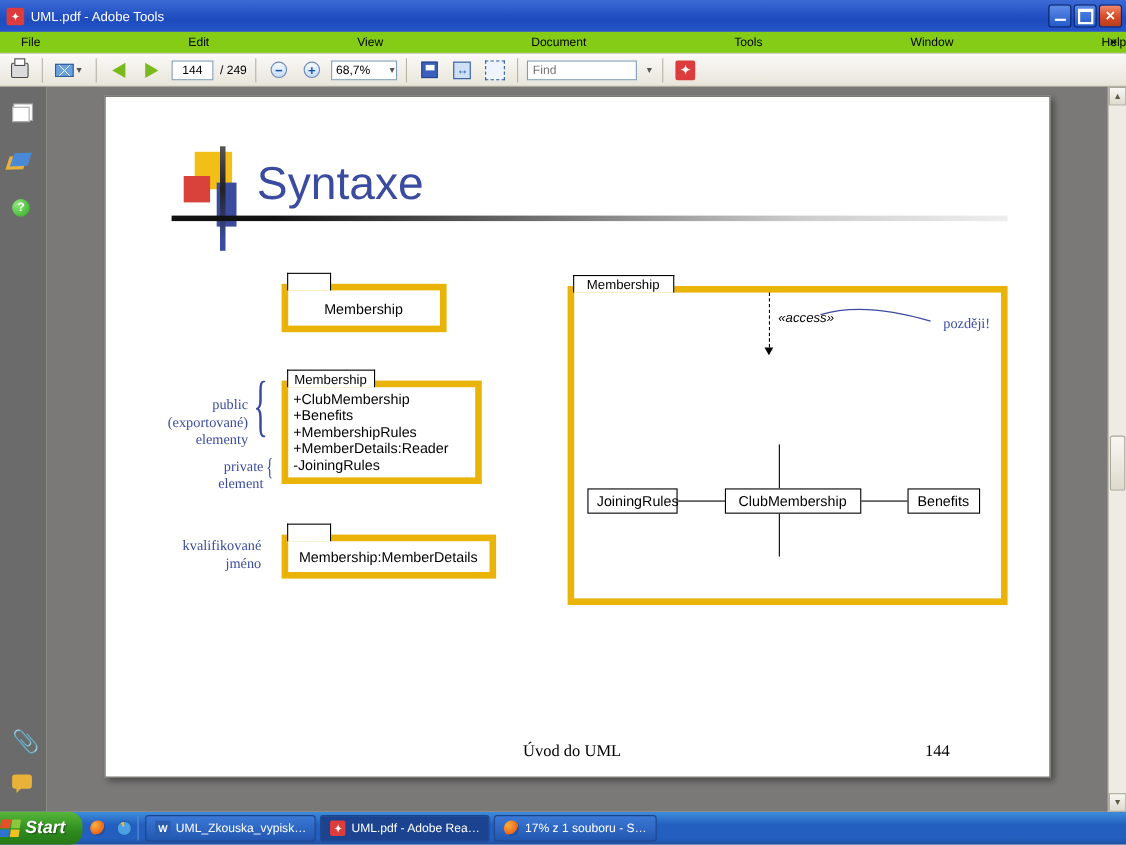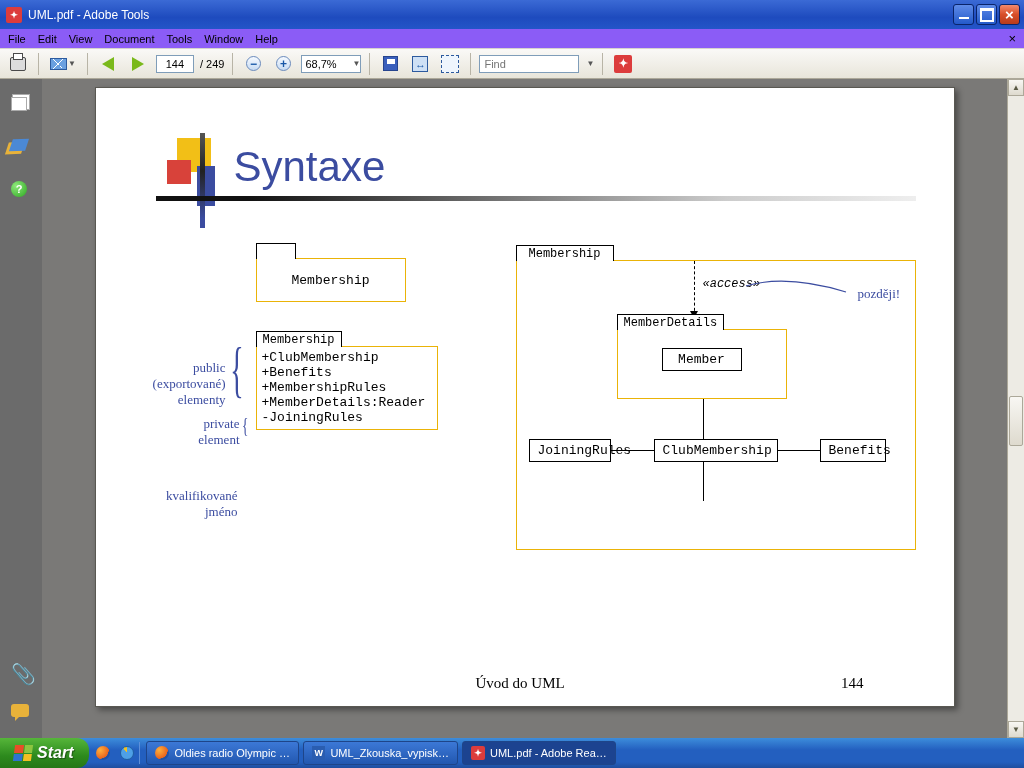--- a/index.html
+++ b/index.html
@@ -10,21 +10,21 @@
   .titlebar .pdf-ico { width:16px; height:16px; background:#DC3C3C; border-radius:2px; margin-right:6px; display:flex; align-items:center; justify-content:center; color:#fff; font-size:9px; font-weight:bold;}
   .winbtns{ position:absolute; right:4px; top:4px; display:flex; gap:2px;}
   .winbtn{ width:21px; height:21px; border:1px solid #0A246A; border-radius:3px; display:flex; align-items:center; justify-content:center; color:#fff; font-weight:bold; font-size:12px;}
   .winbtn.min,.winbtn.max{ background:linear-gradient(#5F8BE8,#245ACA);}
   .winbtn.close{ background:linear-gradient(#F28A6D,#D84E29,#B83C1C);}
   .winbtn.min::before{content:"";display:block;width:10px;height:2px;background:#fff;margin-top:6px;}
   .winbtn.max::before{content:"";display:block;width:10px;height:9px;border:2px solid #fff;border-top-width:3px;}
   .winbtn.close::before{content:"×";font-size:15px;line-height:12px;}
 
   
-  .menubar{height:20px; background:#8b5cf6; display:flex; align-items:center; padding-left:8px; gap:12px; font-size:11px; border-bottom:1px solid #D6D3CE; position:relative;}
+  .menubar{height:20px; background:#84cc16; display:flex; align-items:center; padding-left:19px; gap:12px; font-size:11px; border-bottom:1px solid #D6D3CE; position:relative;justify-content:space-between;}
   .menubar .closeX{position:absolute; right:8px; top:2px; font-size:13px; cursor:pointer;}
 
   
   .toolbar{height:30px; background:linear-gradient(#FAF9F7,#E8E5DA); border-bottom:1px solid #ACA899; display:flex; align-items:center; padding:0 6px; gap:6px; font-size:11px;}
   .tbtn{height:22px; min-width:24px; border:1px solid transparent; border-radius:3px; display:flex; align-items:center; justify-content:center; padding:0 2px;}
   .sep{width:1px;height:22px;background:#B8B4A6;margin:0 2px;}
   .pagebox{width:38px;height:18px;border:1px solid #7F9DB9;background:#fff;text-align:center;font-size:11px;}
   .zoombox{width:60px;height:18px;border:1px solid #7F9DB9;background:#fff;text-align:left;font-size:11px;padding-left:3px;display:flex;align-items:center;}
   .findbox{width:100px;height:18px;border:1px solid #7F9DB9;background:#fff;font-size:11px;padding:0 4px;color:#888;}
   .drop{font-size:8px;color:#555;margin-left:1px;}
@@ -42,35 +42,35 @@
 
   
   .page .title{position:absolute; left:138px; top:55px; font-size:42px; color:#3B4CA0; font-family:Verdana, sans-serif;}
   .logo-block{position:absolute; left:55px; top:50px; width:80px; height:80px;}
   .logo-block .yellow{position:absolute; left:26px; top:0; width:34px; height:34px; background:#F2BF17;}
   .logo-block .red{position:absolute; left:16px; top:22px; width:24px; height:24px; background:#D8423A;}
   .logo-block .blue{position:absolute; left:46px; top:28px; width:18px; height:40px; background:#3B4CA0;}
   .hrule{position:absolute;left:60px;top:108px;width:760px;height:5px;background:linear-gradient(90deg,#111 0%,#111 12%,#1a1a1a 15%,#ccc 75%,#eee 100%);}
   .vrule{position:absolute;left:104px;top:45px;width:5px;height:95px;background:linear-gradient(#555,#222 40%,#3b4ca0 90%);}
 
-  .umlbox{position:absolute;border:1px solid #eab308;background:#fff;font-size:13px;font-family:Liberation Mono, monospace;}
+  .umlbox{position:absolute;border:6px solid #eab308;background:#fff;font-size:13px;font-family:Liberation Sans, sans-serif;}
   .pkg{}
   .pkg .tab{position:absolute;top:-16px;left:-1px;height:16px;border:1px solid #000;border-bottom:none;background:#fff;padding:0 6px;display:flex;align-items:center;font-size:12px;}
 
   .label{position:absolute;color:#3B4CA0;font-size:13px;font-family:Liberation Serif, serif;}
   .footer-text{position:absolute;bottom:14px;font-size:15px;font-family:'Times New Roman',serif;}
 
   
   .brace{position:absolute;color:#3B4CA0;font-family:Georgia,serif;}
   .brace.big{font-size:62px;transform:scaleX(0.45);}
   .brace.small{font-size:22px;transform:scaleX(0.6);}
 
   
   .taskbar{height:30px;background:linear-gradient(#3D8DDB,#235FBF 40%,#235FBF 80%,#1F4E9E);display:flex;align-items:center;font-size:11px;color:#fff;}
-  .startbtn{height:30px;background:linear-gradient(#56B63A,#2D8A1D 60%,#267716); border-radius:0 12px 12px 0; padding:0 16px 0 14px; display:flex;align-items:center;font-style:italic;font-weight:bold;font-size:16px;color:#fff;text-shadow:1px 1px 1px rgba(0,0,0,.4);}
+  .startbtn{height:30px;background:linear-gradient(#56B63A,#2D8A1D 60%,#267716); border-radius:0 12px 12px 0; padding:0 16px 0 0; display:flex;align-items:center;font-style:italic;font-weight:bold;font-size:16px;color:#fff;text-shadow:1px 1px 1px rgba(0,0,0,.4);}
   .startbtn .winlogo{width:18px;height:16px;margin-right:5px;display:grid;grid-template-columns:1fr 1fr;grid-template-rows:1fr 1fr;gap:1px;transform:skewX(-8deg);}
   .winlogo span:nth-child(1){background:#E84E28;}
   .winlogo span:nth-child(2){background:#8DC63F;}
   .winlogo span:nth-child(3){background:#2E74D0;}
   .winlogo span:nth-child(4){background:#F3C022;}
   .taskitem{height:24px;margin-left:4px;border:1px solid #1E4589;border-radius:3px;background:linear-gradient(#3C78D6,#2257B0);display:flex;align-items:center;padding:0 8px;max-width:155px;overflow:hidden;white-space:nowrap;gap:5px;}
   .taskitem.active{background:linear-gradient(#1C4390,#1C4390);}
   .ql{width:20px;height:20px;margin-left:4px;display:flex;align-items:center;justify-content:center;}
   .tray{margin-left:auto;height:30px;background:linear-gradient(#2BA2E0,#128AD3 60%,#0F6BAB);display:flex;align-items:center;padding:0 8px;gap:6px;font-size:11px;}
   .tray .clock{font-size:12px;}
@@ -217,46 +217,44 @@
         <div class="tab" style="padding:0 6px">
             <span>Membership</span>
           </div>
         <div>+ClubMembership</div>
         <div>+Benefits</div>
         <div>+MembershipRules</div>
         <div>+MemberDetails:Reader</div>
         <div>-JoiningRules</div>
       </div>
 
+      <div class="umlbox pkg" style="left:160px;top:398px;width:195px;height:40px;display:flex;align-items:center;justify-content:center;">
+        <div class="tab" style="width:40px"></div>
+        <span>Membership:MemberDetails</span>
+      </div>
 
       <div class="label" style="left:46px;top:272px;white-space:pre-line;text-align:right;width:84px">public
 (exportované)
 elementy</div>
       <div class="brace big" style="left:126px;top:246px">{</div>
       <div class="label" style="left:86px;top:328px;white-space:pre-line;text-align:right;width:58px">private
 element</div>
       <div class="brace small" style="left:144px;top:324px">{</div>
       <div class="label" style="left:42px;top:400px;white-space:pre-line;text-align:right;width:100px">kvalifikované
 jméno</div>
 
       <div class="umlbox pkg" style="left:420px;top:172px;width:400px;height:290px;">
         <div class="tab" style="padding:0 12px">
             <span>Membership</span>
           </div>
 
         <div class="dashv" style="left:177px;top:0;height:55px;"></div>
         <div class="arrowhead" style="left:173px;top:50px;border-top:7px solid #000;"></div>
         <div style="position:absolute;left:186px;top:16px;font-style:italic;font-size:12px">«access»</div>
 
-        <div class="umlbox" style="left:100px;top:68px;width:170px;height:70px;">
-          <div class="tab" style="padding:0 6px">
-              <span>MemberDetails</span>
-            </div>
-          <div class="subbox" style="position:absolute;left:44px;top:18px;width:80px;">Member</div>
-        </div>
 
         <div class="vline" style="left:186px;top:138px;height:40px"></div>
         <div class="vline" style="left:186px;top:200px;height:40px"></div>
         <div class="hline" style="left:94px;top:189px;width:44px"></div>
         <div class="hline" style="left:260px;top:189px;width:44px"></div>
 
         <div class="subbox" style="position:absolute;left:12px;top:178px;width:82px">JoiningRules</div>
         <div class="subbox" style="position:absolute;left:137px;top:178px;width:124px">ClubMembership</div>
         <div class="subbox" style="position:absolute;left:303px;top:178px;width:66px">Benefits</div>
 
@@ -292,25 +290,25 @@
     <span>Start</span>
   </div>
   <div class="ql">
       <div class="ff-ico"></div>
     </div>
   <div class="ql">
       <div class="ie-ico"></div>
     </div>
   <div style="width:1px;height:22px;background:#5E8FD8;margin:0 2px"></div>
   <div class="taskitem">
-      <div class="ff-ico"></div>
-      <span>Oldies radio Olympic …</span>
-    </div>
-  <div class="taskitem">
       <div class="word-ico">W</div>
       <span>UML_Zkouska_vypisk…</span>
     </div>
   <div class="taskitem active">
       <div class="i-acro" style="width:14px;height:14px;font-size:9px">✦</div>
       <span>UML.pdf - Adobe Rea…</span>
     </div>
+  <div class="taskitem">
+      <div class="ff-ico"></div>
+      <span>17% z 1 souboru - S…</span>
+    </div>
 
 </div>
 
 </body></html>

